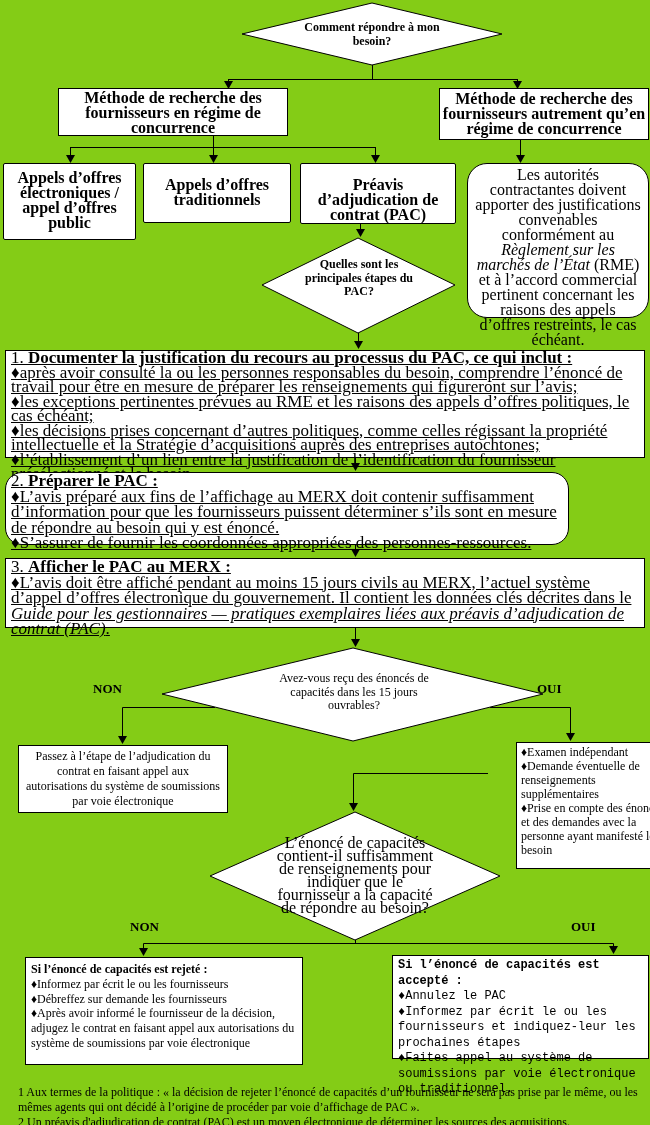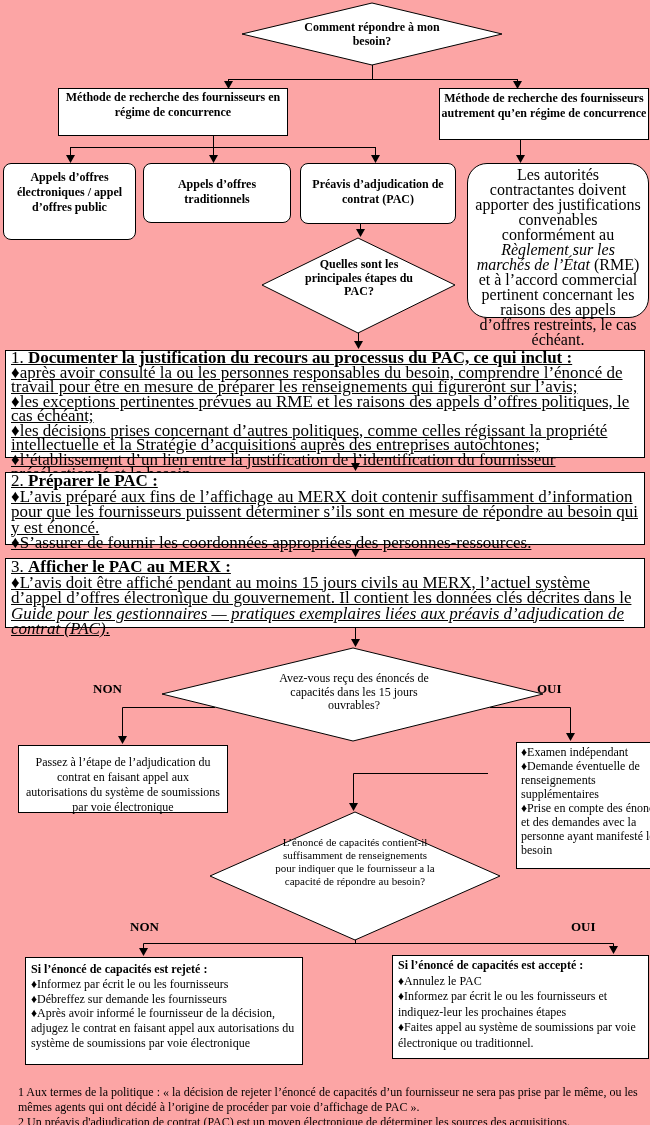--- a/index.html
+++ b/index.html
@@ -1,24 +1,24 @@
 <!DOCTYPE html>
 <html><head>
 <meta charset="utf-8">
 <style>
   html,body{margin:0;padding:0;background:#fff;}
   body{font-family:"Liberation Serif","DejaVu Serif",serif;color:#000;}
-  #canvas{position:relative;width:650px;height:1125px;background:#fca5a5;overflow:hidden;}
+  #canvas{position:relative;width:650px;height:1125px;background:#84cc16;overflow:hidden;}
   #wires{position:absolute;left:0;top:0;z-index:0;}
   .abs{position:absolute;box-sizing:border-box;z-index:1;}
   .box{border:1px solid #000;background:#fff;}
-  .round{border:1px solid #000;background:#fff;border-radius:8px;}
+  .round{border:1px solid #000;background:#fff;border-radius:2px;}
   .ctr{text-align:center;}
   .bold{font-weight:bold;}
-  .node{font-size:12px;line-height:15px;}
+  .node{font-size:16px;line-height:15px;}
   .small{font-size:12px;line-height:14px;}
   .stepbox{font-size:17px;line-height:14.5px;padding:0 5px;text-decoration:underline;}
   .dmtext{font-size:12px;line-height:13.5px;text-align:center;}
   .branch{font-weight:bold;font-size:13px;}
   .fn{font-size:12px;line-height:15px;}
 </style>
 </head>
 <body>
 
 <div id="canvas">
@@ -72,21 +72,21 @@
       <polygon points="372,3 502,34 372,65 242,34"></polygon>
       <polygon points="358,238 455,285 358,333 262,285"></polygon>
       <polygon points="353,648 543,694 353,741 162,694"></polygon>
       <polygon points="355,812 500,876 355,940 210,876"></polygon>
     </g>
   </svg>
 
   <div class="abs dmtext bold" style="left:287px;top:21px;width:170px;">Comment répondre à mon besoin?</div>
   <div class="abs dmtext bold" style="left:303px;top:258px;width:112px;">Quelles sont les principales étapes du PAC?</div>
   <div class="abs dmtext" style="left:268px;top:672px;width:172px;">Avez-vous reçu des énoncés de capacités dans les 15 jours ouvrables?</div>
-  <div class="abs dmtext" style="left:272px;top:836px;width:166px;font-size:11px;line-height:13px;">L’énoncé de capacités contient-il suffisamment de renseignements pour indiquer que le fournisseur a la capacité de répondre au besoin?</div>
+  <div class="abs dmtext" style="left:272px;top:836px;width:166px;font-size:16px;line-height:13px;">L’énoncé de capacités contient-il suffisamment de renseignements pour indiquer que le fournisseur a la capacité de répondre au besoin?</div>
 
   <div class="abs branch" style="left:93px;top:681px;">NON</div>
   <div class="abs branch" style="left:537px;top:681px;">OUI</div>
   <div class="abs branch" style="left:130px;top:919px;">NON</div>
   <div class="abs branch" style="left:571px;top:919px;">OUI</div>
 
   <div class="abs box node ctr bold" style="left:58px;top:88px;width:230px;height:48px;padding-top:1px;">Méthode de recherche des fournisseurs en régime de concurrence</div>
   <div class="abs box node ctr bold" style="left:439px;top:88px;width:210px;height:52px;padding-top:2px;">Méthode de recherche des fournisseurs autrement qu’en régime de concurrence</div>
 
   <div class="abs round node ctr bold" style="left:3px;top:163px;width:133px;height:77px;padding:6px 4px 0;">Appels d’offres électroniques / appel d’offres public</div>
@@ -98,47 +98,47 @@
   </div>
 
   <div class="abs box stepbox" style="left:5px;top:350px;width:640px;height:108px;">
     <span>1. </span><b>Documenter la justification du recours au processus du PAC, ce qui inclut :</b>
     <div>♦après avoir consulté la ou les personnes responsables du besoin, comprendre l’énoncé de travail pour être en mesure de préparer les renseignements qui figureront sur l’avis;</div>
     <div>♦les exceptions pertinentes prévues au RME et les raisons des appels d’offres politiques, le cas échéant;</div>
     <div>♦les décisions prises concernant d’autres politiques, comme celles régissant la propriété intellectuelle et la Stratégie d’acquisitions auprès des entreprises autochtones;</div>
     <div>♦l’établissement d’un lien entre la justification de l’identification du fournisseur présélectionné et le besoin.</div>
   </div>
 
-  <div class="abs box stepbox" style="left:5px;top:472px;width:640px;height:73px;line-height:15.5px;">
+  <div class="abs box stepbox" style="left:5px;top:472px;width:564px;height:73px;line-height:15.5px;border-radius:17px;">
     <span>2. </span><b>Préparer le PAC :</b>
     <div>♦L’avis préparé aux fins de l’affichage au MERX doit contenir suffisamment d’information pour que les fournisseurs puissent déterminer s’ils sont en mesure de répondre au besoin qui y est énoncé.</div>
     <div>♦S’assurer de fournir les coordonnées appropriées des personnes-ressources.</div>
   </div>
 
   <div class="abs box stepbox" style="left:5px;top:558px;width:640px;height:70px;line-height:15.5px;">
     <span>3. </span><b>Afficher le PAC au MERX :</b>
     <div><span>♦L’avis doit être affiché pendant au moins 15 jours civils au MERX, l’actuel système d’appel d’offres électronique du gouvernement. Il contient les données clés décrites dans le </span><i>Guide pour les gestionnaires — pratiques exemplaires liées aux préavis d’adjudication de contrat (PAC)</i><span>.</span></div>
   </div>
 
-  <div class="abs box ctr" style="left:18px;top:745px;width:210px;height:68px;font-size:12px;line-height:15px;padding:9px 6px 0;">Passez à l’étape de l’adjudication du contrat en faisant appel aux autorisations du système de soumissions par voie électronique</div>
+  <div class="abs box ctr" style="left:18px;top:745px;width:210px;height:68px;font-size:12px;line-height:15px;padding:3px 6px 0;">Passez à l’étape de l’adjudication du contrat en faisant appel aux autorisations du système de soumissions par voie électronique</div>
 
   <div class="abs box small" style="left:516px;top:742px;width:160px;height:127px;padding:2px 4px 0;">
     <div>♦Examen indépendant</div>
     <div>♦Demande éventuelle de renseignements supplémentaires</div>
     <div>♦Prise en compte des énoncés et des demandes avec la personne ayant manifesté le besoin</div>
   </div>
 
   <div class="abs box" style="left:25px;top:957px;width:278px;height:108px;font-size:12px;line-height:14.8px;padding:4px 5px 0;">
     <b>Si l’énoncé de capacités est rejeté :</b>
     <div>♦Informez par écrit le ou les fournisseurs</div>
     <div>♦Débreffez sur demande les fournisseurs</div>
     <div>♦Après avoir informé le fournisseur de la décision, adjugez le contrat en faisant appel aux autorisations du système de soumissions par voie électronique</div>
   </div>
 
-  <div class="abs box" style="left:392px;top:955px;width:257px;height:104px;font-size:12px;line-height:15.5px;padding:2px 5px 0;">
+  <div class="abs box" style="left:392px;top:955px;width:257px;height:104px;font-size:12px;line-height:15.5px;padding:2px 5px 0;font-family:Liberation Mono, monospace;">
     <b>Si l’énoncé de capacités est accepté :</b>
     <div>♦Annulez le PAC</div>
     <div>♦Informez par écrit le ou les fournisseurs et indiquez-leur les prochaines étapes</div>
     <div>♦Faites appel au système de soumissions par voie électronique ou traditionnel.</div>
   </div>
 
   <div class="abs fn" style="left:18px;top:1073px;width:638px;margin-top:12px;">
     <div>1 Aux termes de la politique : « la décision de rejeter l’énoncé de capacités d’un fournisseur ne sera pas prise par le même, ou les mêmes agents qui ont décidé à l’origine de procéder par voie d’affichage de PAC ».</div>
     <div>2 Un préavis d'adjudication de contrat (PAC) est un moyen électronique de déterminer les sources des acquisitions.</div>
   </div>

